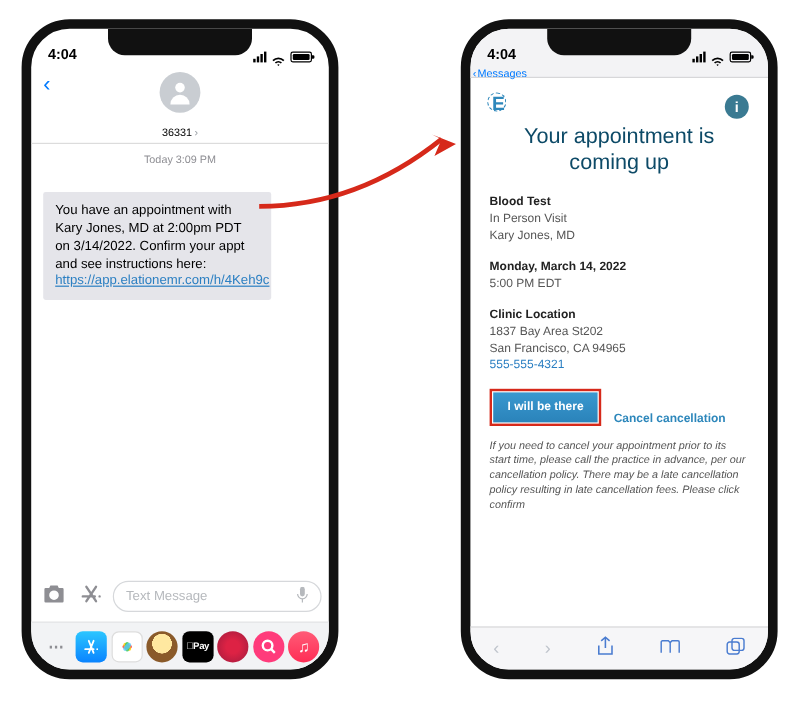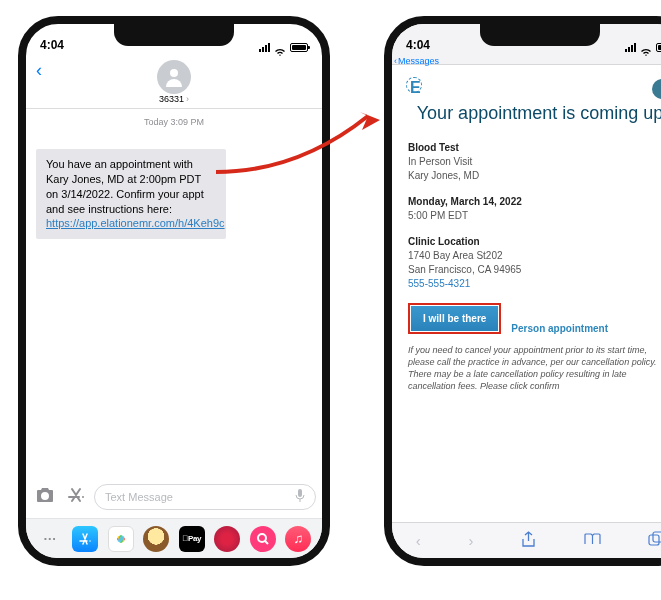--- a/index.html
+++ b/index.html
@@ -8,41 +8,41 @@
     --link:#2b7fc2;
     --red:#d6291a;
     --gray:#6f767c;
     --light:#d5d7da;
     --msg:#e5e5ea;
     --bezel:#111;
   }
   *{box-sizing:border-box;margin:0;padding:0;font-family:-apple-system,Helvetica,Arial,sans-serif}
   body{background:#fff;width:661px;height:600px;position:relative;overflow:hidden}
   
-  .phone{position:absolute;width:312px;height:550px;border:8px solid var(--bezel);border-radius:40px;background:#fff;overflow:hidden}
+  .phone{position:absolute;width:264px;height:550px;border:8px solid var(--bezel);border-radius:40px;background:#fff;overflow:hidden}
   .phone .notch{position:absolute;top:0;left:50%;transform:translateX(-50%);width:120px;height:22px;background:var(--bezel);border-radius:0 0 14px 14px;z-index:5}
   #phone-left{left:18px;top:16px}
   #phone-right{left:384px;top:16px}
   
   .status{display:flex;justify-content:space-between;align-items:flex-end;height:30px;padding:0 14px 2px}
   .status .time{font-weight:600;font-size:12px}
   .status .icons{display:flex;gap:4px;align-items:flex-end}
   .bars{display:flex;gap:1px;align-items:flex-end;height:10px}
   .bars span{width:2px;background:#000}
   .bars span:nth-child(1){height:3px}.bars span:nth-child(2){height:5px}.bars span:nth-child(3){height:7px}.bars span:nth-child(4){height:9px}
   .wifi{width:12px;height:9px;display:inline-block}
   .batt{width:18px;height:9px;border:1px solid #000;border-radius:2px;position:relative}
   .batt::after{content:'';position:absolute;right:-3px;top:2px;width:2px;height:3px;background:#000;border-radius:0 1px 1px 0}
   .batt::before{content:'';position:absolute;left:1px;top:1px;width:14px;height:5px;background:#000;border-radius:1px}
   
   .msg-head{display:flex;flex-direction:column;align-items:center;position:relative;padding:6px 0 4px;border-bottom:0.5px solid #dcdcdc}
   .back-chevron{position:absolute;left:10px;top:6px;color:#007aff;font-size:18px}
   .avatar{width:34px;height:34px;border-radius:50%;background:#c9cdd2;display:flex;align-items:center;justify-content:center}
   .avatar svg{width:24px;height:24px;fill:#fff}
-  .sender{font-size:9px;color:#000;margin-top:0;display:flex;align-items:flex-start;gap:2px}
+  .sender{font-size:9px;color:#000;margin-top:11px;display:flex;align-items:flex-start;gap:2px}
   .sender .chev{font-size:9px;color:#9aa0a6}
   
   .conv{padding:8px 10px;height:372px;overflow:hidden}
   .timestamp{text-align:center;font-size:9px;color:#8e8e93;margin-bottom:22px}
   .bubble{background:var(--msg);border-radius:2px;padding:8px 10px;font-size:11px;color:#000;max-width:190px;line-height:1.35;position:relative}
   .bubble a{color:var(--link);text-decoration:underline}
   
   .input-bar{position:absolute;bottom:44px;left:0;right:0;display:flex;padding:4px 6px;gap:6px}
   .cam{width:26px;height:22px;display:flex;align-items:center;justify-content:center;color:#8e8e93;font-size:17px}
   .appstore{width:24px;height:22px;display:flex;align-items:center;justify-content:center;color:#8e8e93}
@@ -221,30 +221,30 @@
       <div class="sub">Kary Jones, MD</div>
     </div>
 
     <div class="blk">
       <div class="bold">Monday, March 14, 2022</div>
       <div class="sub">5:00 PM EDT</div>
     </div>
 
     <div class="blk">
       <div class="bold">Clinic Location</div>
-      <div class="sub">1740 Bay Area St202</div>
+      <div class="sub">1837 Bay Area St202</div>
       <div class="sub">San Francisco, CA 94965</div>
       <a href="#">555-555-4321</a>
     </div>
 
     <div class="actions">
       <div class="primary">
           <span>I will be there</span>
         </div>
-      <div class="cancel">Person appointment</div>
+      <div class="cancel">Cancel cancellation</div>
     </div>
 
     <div class="policy">If you need to cancel your appointment prior to its start time, please call the practice in advance, per our cancellation policy. There may be a late cancellation policy resulting in late cancellation fees. Please click confirm</div>
   </div>
 
   <div class="safari-bottom">
     <span class="dis">‹</span>
     <span class="dis">›</span>
     <span><svg width="15" height="17" viewBox="0 0 15 17">
           <path fill="none" stroke="#4a7cd0" stroke-width="1.3" d="M7.5 1v9 M4 4l3.5-3 3.5 3 M2 8v7h11V8"></path>

